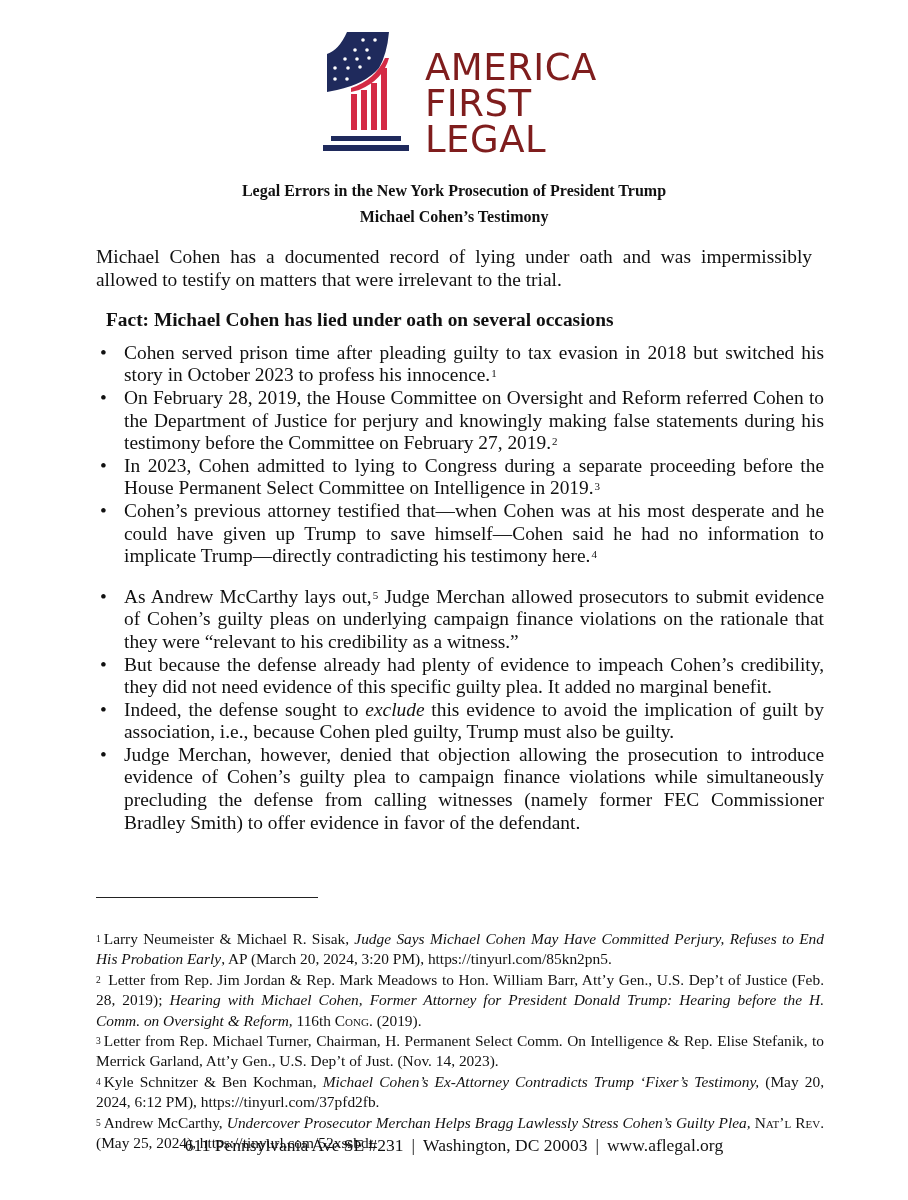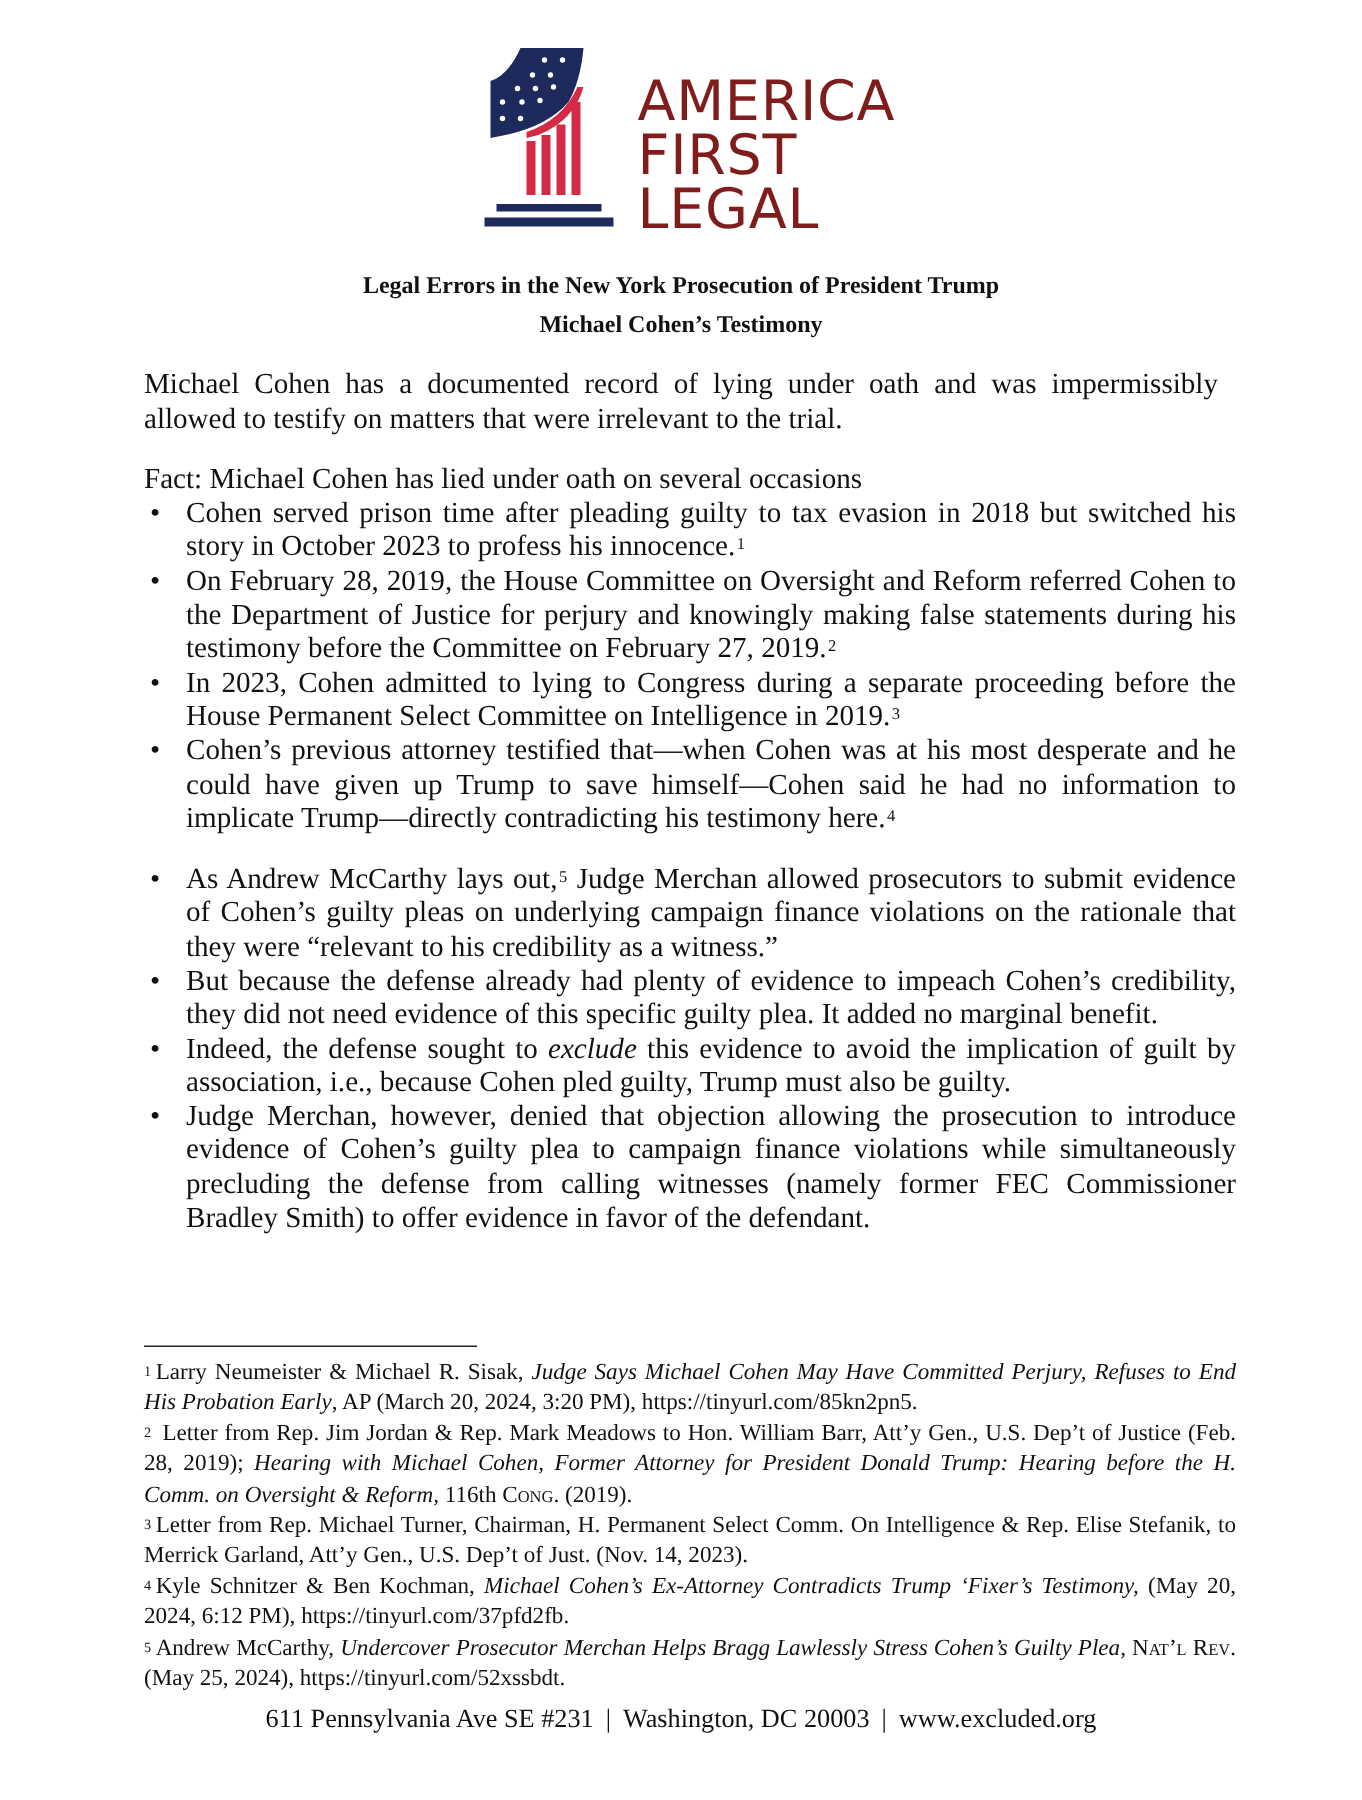--- a/index.html
+++ b/index.html
@@ -67,22 +67,22 @@
       top: 246px;
       font-family: "Liberation Serif", "DejaVu Serif", serif;
       font-size: 19.4px;
       line-height: 22.6px;
     }
     .intro {
       text-align: justify;
       margin: 0 12px 18px 0;
     }
     .section-heading {
-      font-weight: normal;
-      margin: 0;
+      font-weight: bold;
+      margin: 10px;
     }
     ul.bullets {
       list-style: none;
       margin: 0 0 18px 0;
       padding: 0;
     }
     ul.bullets li {
       position: relative;
       padding-left: 28px;
       text-align: justify;
@@ -106,21 +106,21 @@
       left: 96px;
       top: 897px;
       width: 222px;
       height: 0;
       border-top: 1.4px solid #222;
     }
     .footnotes {
       position: absolute;
       left: 96px;
       width: 728px;
-      top: 905px;
+      top: 929px;
       font-family: "Liberation Serif", "DejaVu Serif", serif;
       font-size: 15.4px;
       line-height: 20.4px;
     }
     .footnotes p {
       margin: 0;
       text-align: justify;
     }
     .footnotes sup {
       font-size: 9.5px;
@@ -237,16 +237,16 @@
 
   <div class="footnotes">
     <p><sup>1</sup><span>Larry Neumeister &amp; Michael R. Sisak, </span><i>Judge Says Michael Cohen May Have Committed Perjury, Refuses to End His Probation Early</i><span>, AP (March 20, 2024, 3:20 PM), https://tinyurl.com/85kn2pn5.</span></p>
     <p><sup>2</sup> <span>Letter from Rep. Jim Jordan &amp; Rep. Mark Meadows to Hon. William Barr, Att’y Gen., U.S. Dep’t of Justice (Feb. 28, 2019); </span><i>Hearing with Michael Cohen, Former Attorney for President Donald Trump: Hearing before the H. Comm. on Oversight &amp; Reform,</i><span> 116th </span><span class="sc">Cong.</span><span> (2019).</span></p>
     <p><sup>3</sup><span>Letter from Rep. Michael Turner, Chairman, H. Permanent Select Comm. On Intelligence &amp; Rep. Elise Stefanik, to Merrick Garland, Att’y Gen., U.S. Dep’t of Just. (Nov. 14, 2023).</span></p>
     <p><sup>4</sup><span>Kyle Schnitzer &amp; Ben Kochman, </span><i>Michael Cohen’s Ex-Attorney Contradicts Trump ‘Fixer’s Testimony,</i><span> (May 20, 2024, 6:12 PM), https://tinyurl.com/37pfd2fb.</span></p>
     <p><sup>5</sup><span>Andrew McCarthy, </span><i>Undercover Prosecutor Merchan Helps Bragg Lawlessly Stress Cohen’s Guilty Plea,</i><span class="sc"> Nat’l Rev.</span><span> (May 25, 2024), https://tinyurl.com/52xssbdt.</span></p>
   </div>
 
   <div class="footer">
-    <span>611 Pennsylvania Ave SE #231</span><span class="sep">|</span><span>Washington, DC 20003</span><span class="sep">|</span><span>www.excluded.org</span>
+    <span>611 Pennsylvania Ave SE #231</span><span class="sep">|</span><span>Washington, DC 20003</span><span class="sep">|</span><span>www.aflegal.org</span>
   </div>
 
 </div>
 
 </body></html>

